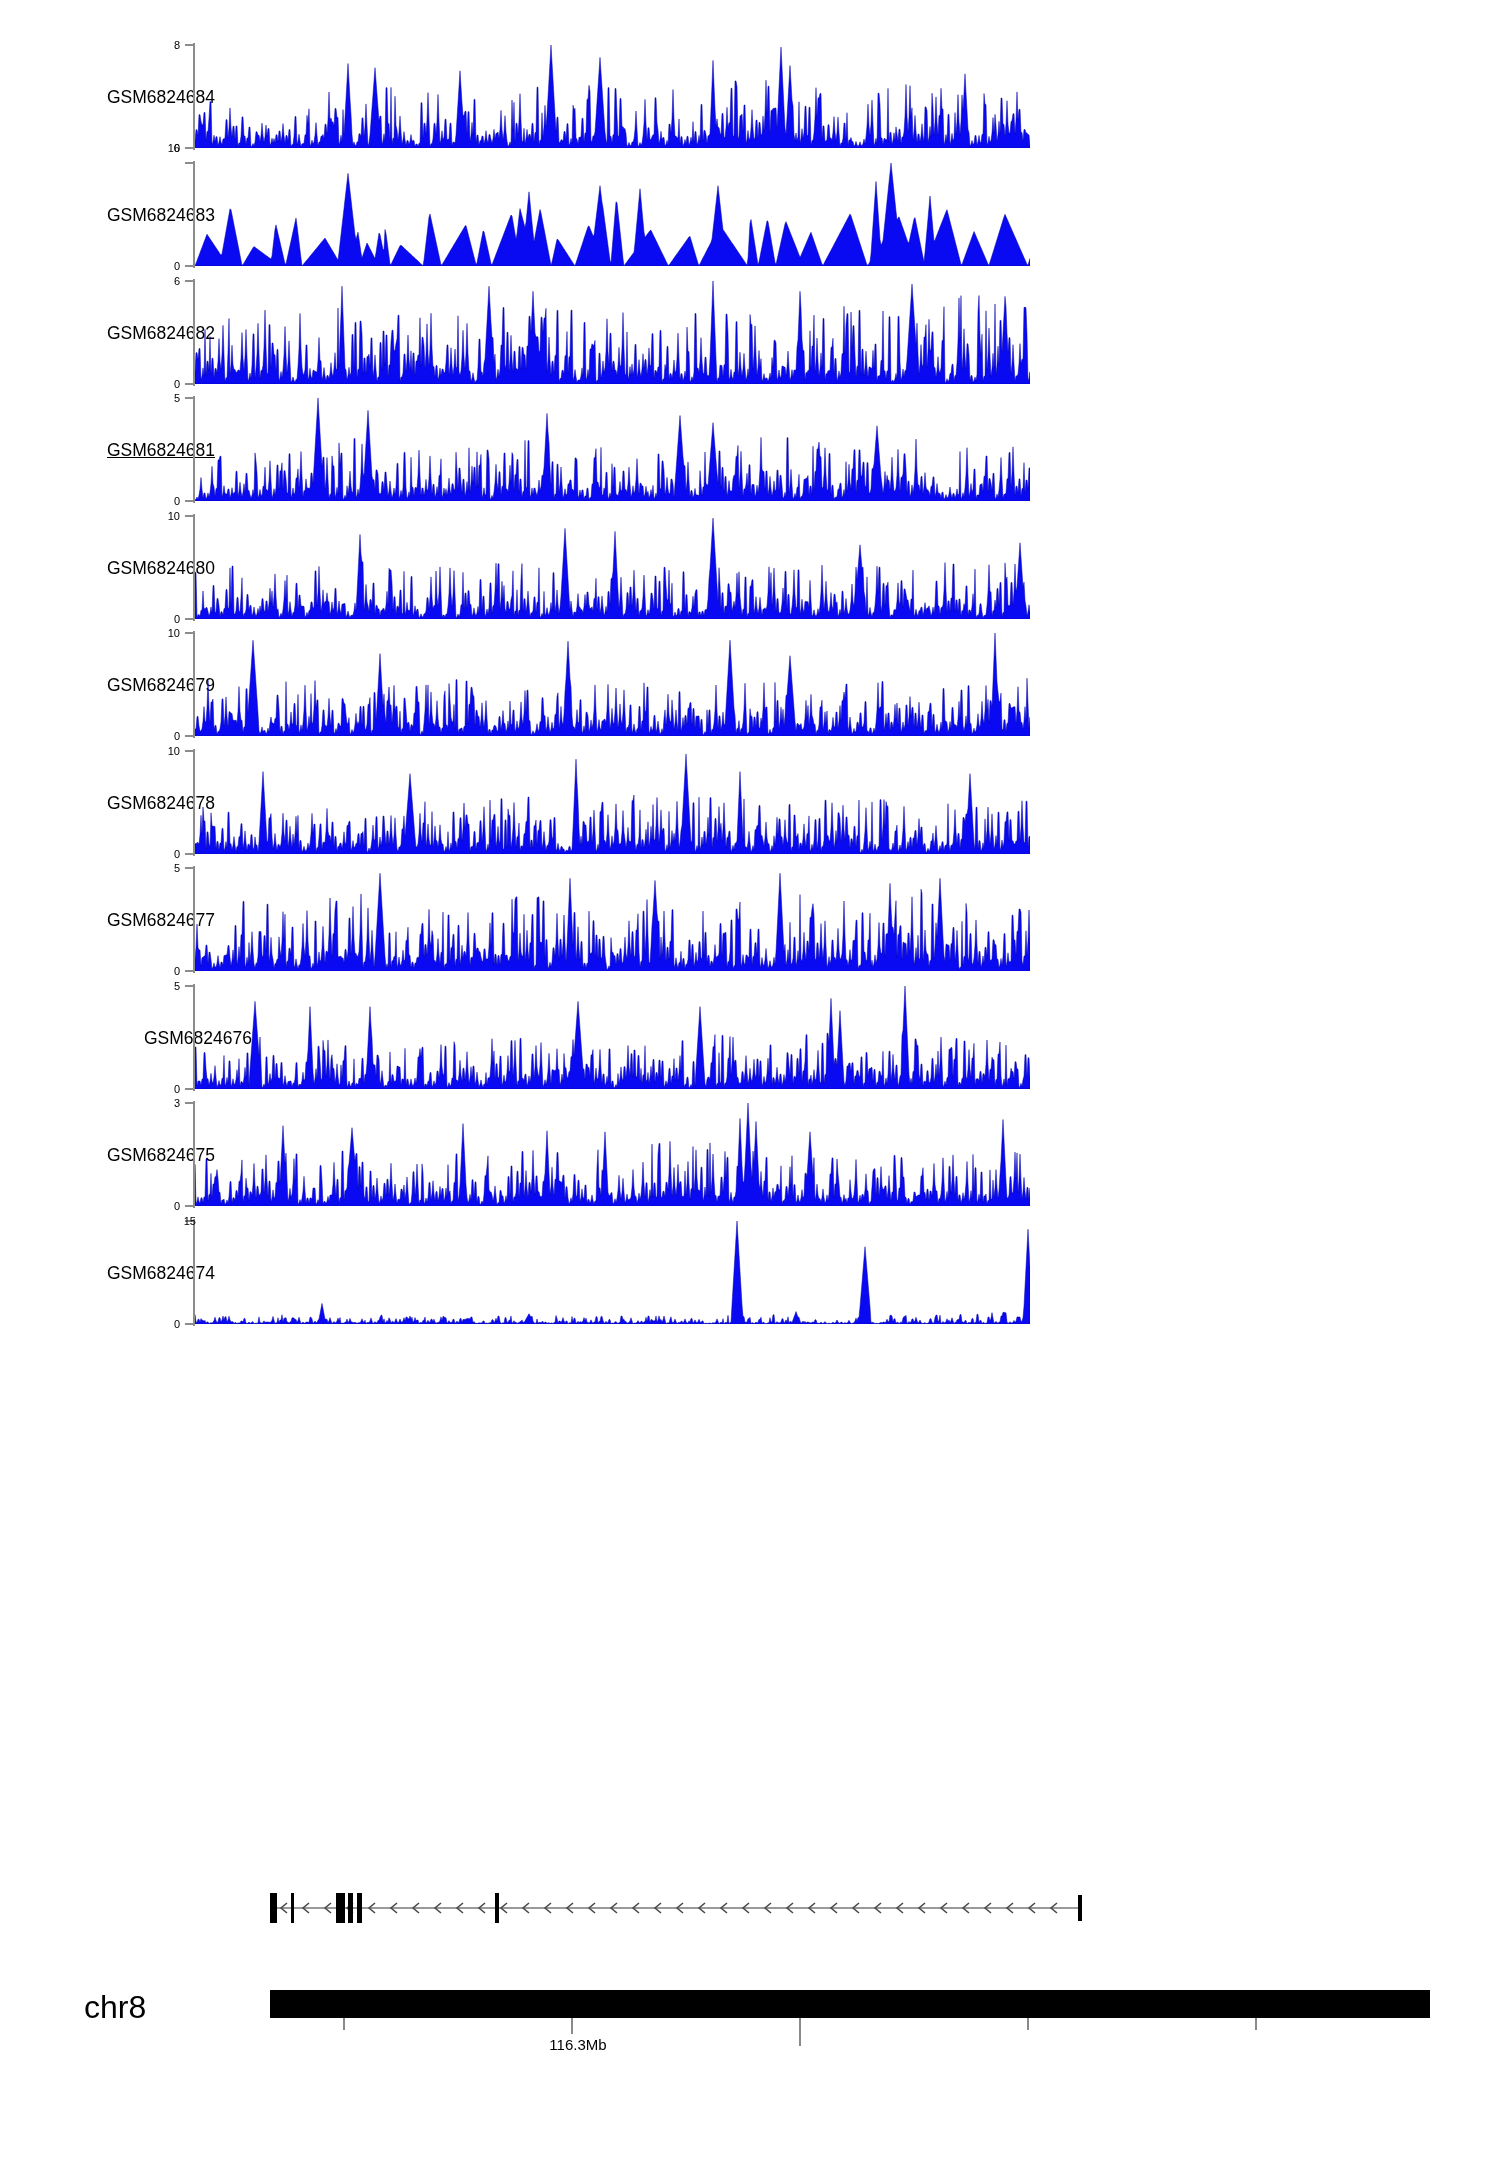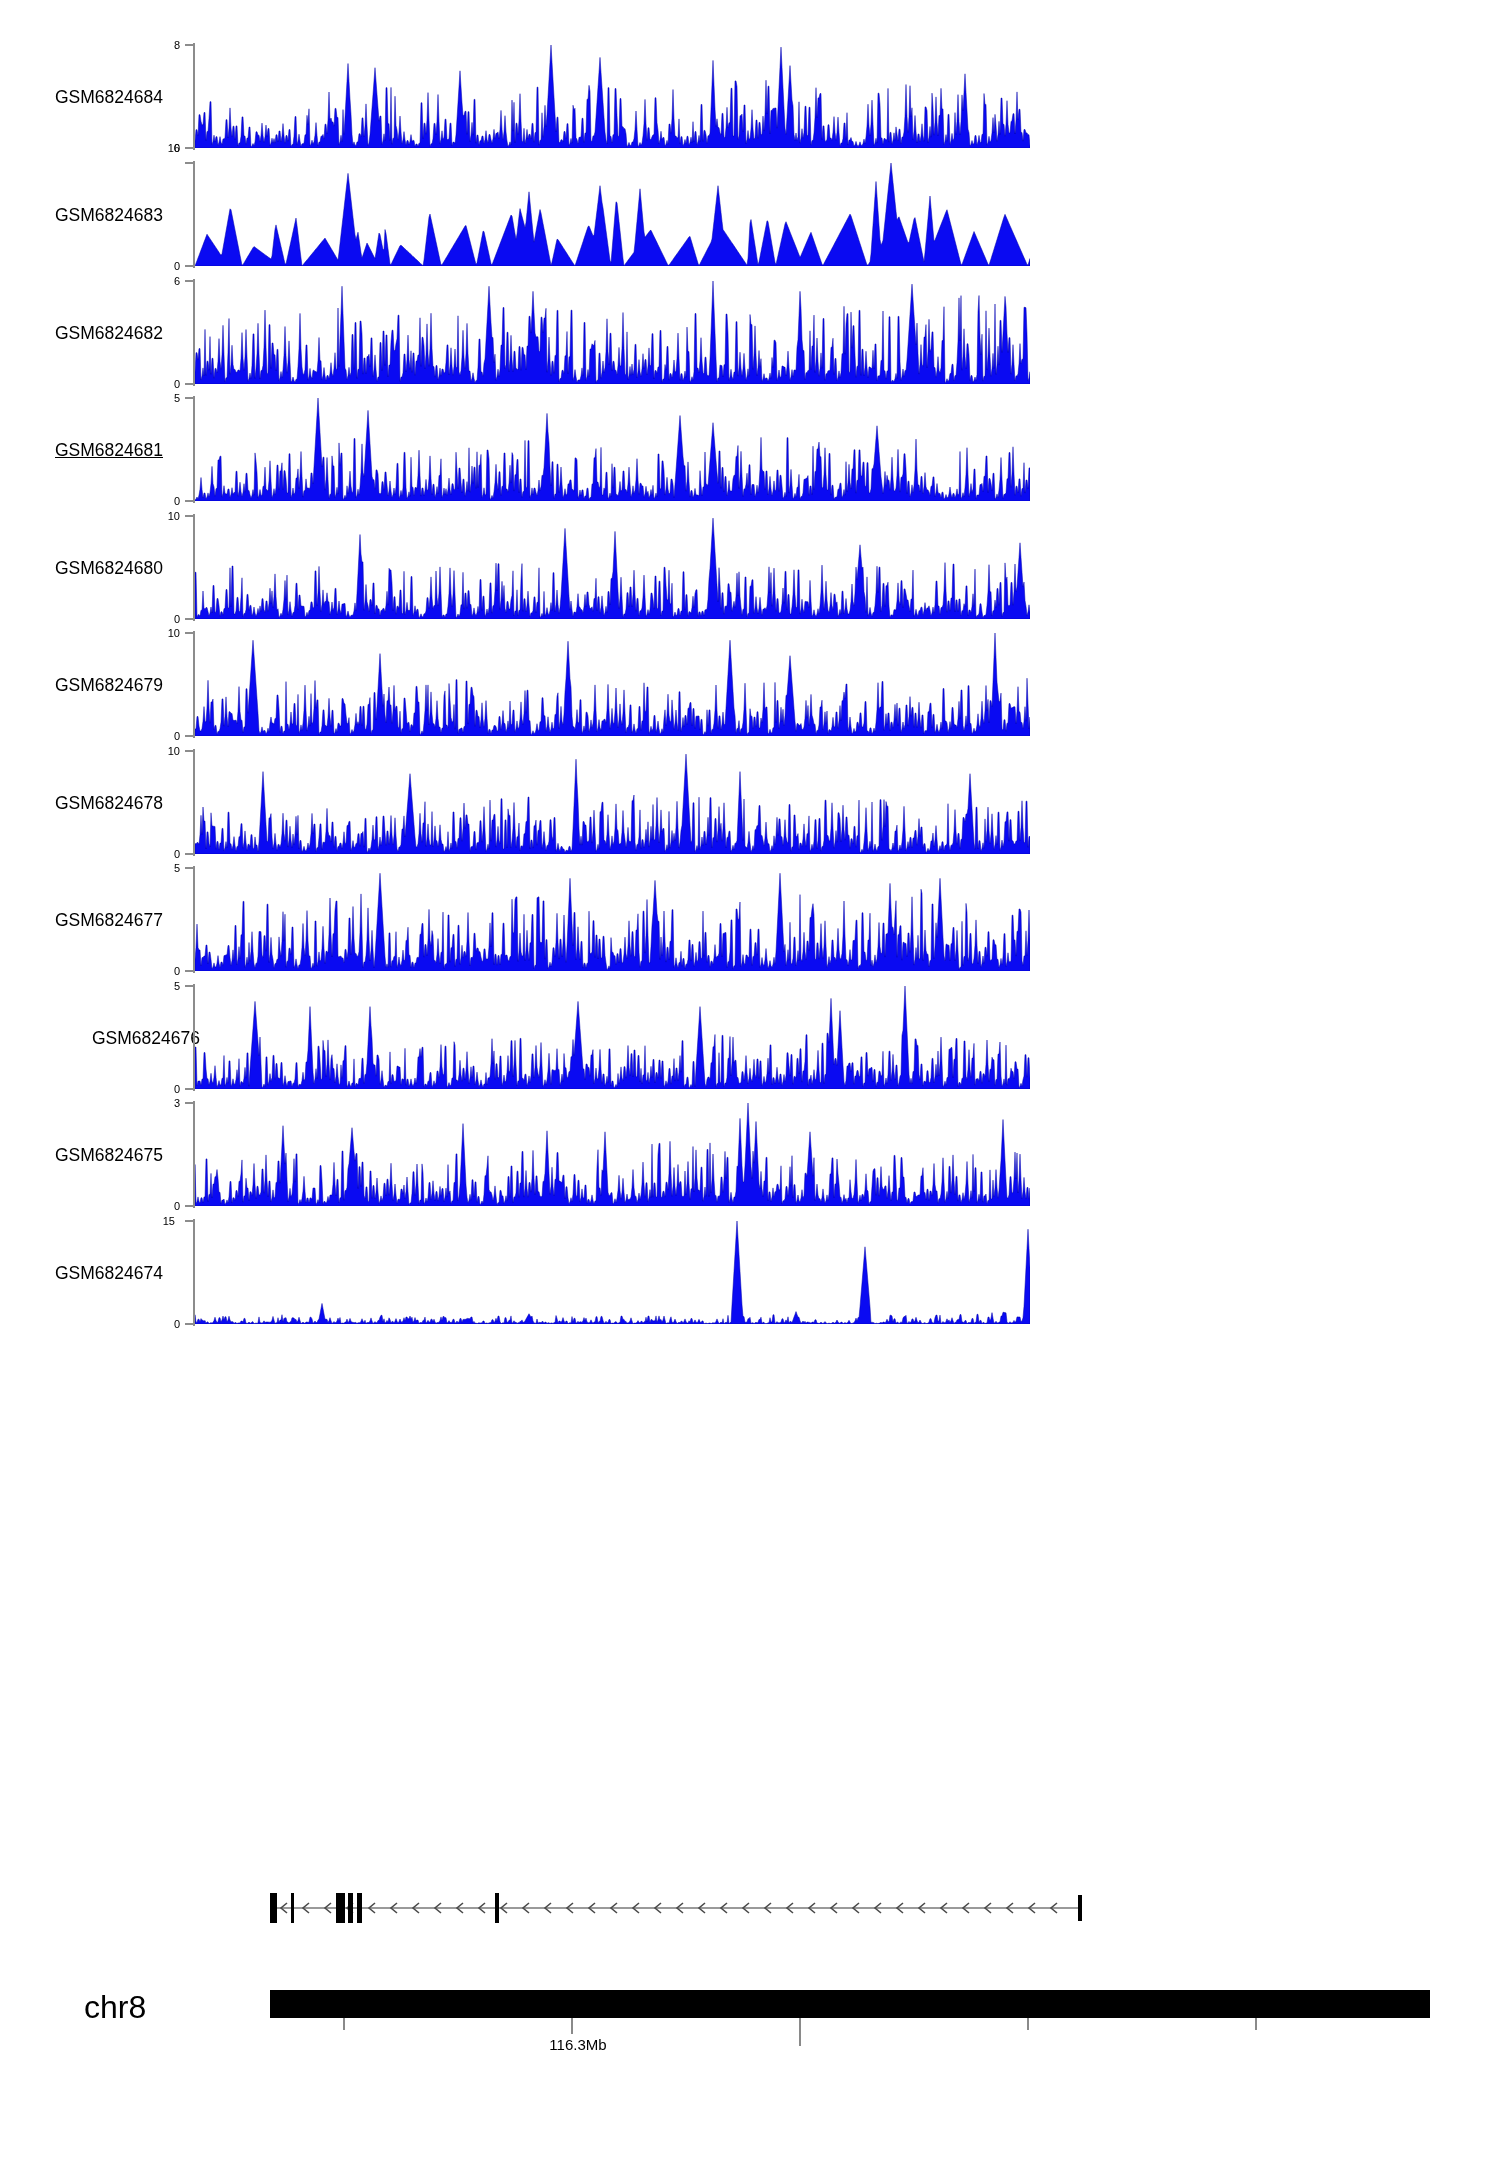--- a/index.html
+++ b/index.html
@@ -1,19 +1,19 @@
 <!DOCTYPE html>
 <html><head>
 <meta charset="utf-8">
 <style>
   html,body{margin:0;padding:0;background:#ffffff;}
   body{width:1500px;height:2170px;position:relative;font-family:"Liberation Sans","DejaVu Sans",sans-serif;overflow:hidden;}
   .fig{position:absolute;left:0;top:0;width:1500px;height:2170px;}
   .track{position:absolute;left:0;width:1500px;}
-  .tlabel{position:absolute;left:55px;width:200px;font-size:17.5px;line-height:20px;color:#000;}
+  .tlabel{position:absolute;left:61px;width:200px;font-size:17.5px;line-height:20px;color:#000;text-align:center;}
   .spine{position:absolute;width:1.6px;background:#8c8c8c;}
   .htick{position:absolute;height:1.6px;width:8px;background:#8c8c8c;}
   .ylab{position:absolute;width:32px;font-size:11px;line-height:13px;color:#000;text-align:right;}
   svg.area{position:absolute;display:block;}
   #gene-svg{position:absolute;left:0;top:1878px;}
   .chrom-bar{position:absolute;background:#000;}
   .ctick{position:absolute;width:1.6px;background:#8a8a8a;}
   .pos-label{position:absolute;font-size:15px;color:#000;text-align:center;}
   .chrom-label{position:absolute;font-size:32px;line-height:38px;color:#000;}
 </style>
@@ -129,21 +129,21 @@
         <div class="htick" style="left: 185px; top: 1205.2px;"></div>
         <div class="ylab" style="left: 148px; top: 1199.5px;">0</div>
         <svg class="area" width="835" height="103" viewBox="0 0 835 103" style="left: 195px; top: 1103px;">
           <path d="M0,103L0,61.5L1,100.7L2,98.4L3,93.9L4,98.4L5,99.9L6,94.8L7,94.8L8,99.6L9,93.9L10,93.9L11,55.9L12,55.9L13,98.6L14,91.4L15,91.4L16,70.4L17,94.8L18,81.1L19,81.1L20,73.7L21,73.7L22,66.5L23,75.4L24,89.3L25,89.3L26,100.8L27,97.1L28,97.1L29,96.0L30,101.5L31,99.9L32,96.9L33,99.9L34,93.8L35,78.5L36,78.5L37,99.9L38,94.8L39,94.8L40,97.2L41,87.6L42,87.6L43,93.7L44,78.3L45,78.3L46,70.9L47,56.9L48,99.2L49,92.9L50,92.9L51,75.2L52,85.1L53,85.1L54,97.7L55,88.8L56,88.8L57,92.4L58,81.8L59,60.5L60,81.8L61,95.6L62,83.3L63,83.3L64,91.9L65,91.9L66,89.1L67,66.0L68,66.0L69,90.2L70,77.4L71,51.9L72,77.4L73,93.7L74,78.1L75,78.1L76,99.0L77,94.9L78,86.9L79,94.9L80,94.2L81,79.4L82,79.4L83,58.0L84,58.0L85,80.3L86,61.1L87,41.9L88,22.7L89,41.9L90,61.1L91,50.1L92,76.5L93,98.6L94,94.1L95,85.3L96,94.1L97,91.2L98,79.3L99,55.7L100,79.3L101,50.9L102,50.9L103,101.4L104,99.8L105,96.6L106,99.8L107,95.6L108,88.2L109,73.3L110,88.2L111,100.0L112,95.0L113,95.0L114,100.0L115,94.9L116,94.9L117,96.3L118,85.0L119,85.0L120,85.1L121,101.4L122,99.8L123,96.6L124,99.8L125,62.6L126,62.6L127,78.2L128,101.3L129,98.5L130,98.5L131,100.6L132,98.2L133,93.4L134,98.2L135,92.0L136,92.0L137,92.1L138,81.2L139,59.4L140,81.2L141,93.0L142,76.4L143,76.4L144,99.9L145,94.8L146,94.8L147,48.1L148,48.1L149,97.2L150,87.6L151,87.6L152,84.5L153,65.7L154,60.6L155,48.6L156,36.7L157,24.7L158,36.7L159,48.6L160,58.1L161,50.5L162,50.5L163,85.6L164,63.7L165,63.7L166,83.6L167,59.1L168,59.1L169,92.4L170,95.9L171,83.9L172,83.9L173,98.4L174,98.4L175,68.0L176,68.0L177,95.4L178,82.6L179,82.6L180,96.0L181,89.0L182,75.0L183,89.0L184,100.5L185,98.0L186,92.9L187,98.0L188,94.5L189,80.3L190,80.3L191,93.0L192,76.2L193,76.2L194,92.3L195,81.6L196,60.2L197,81.6L198,97.5L199,92.0L200,81.0L201,92.0L202,100.5L203,96.2L204,96.2L205,96.7L206,86.1L207,86.1L208,90.5L209,82.0L210,95.7L211,88.5L212,74.0L213,88.5L214,101.8L215,99.9L216,99.9L217,90.2L218,68.8L219,68.8L220,92.5L221,82.0L222,61.0L223,82.0L224,100.8L225,97.1L226,97.1L227,60.9L228,69.7L229,101.0L230,99.0L231,95.0L232,99.0L233,94.2L234,79.6L235,79.6L236,96.7L237,90.4L238,77.8L239,90.4L240,97.6L241,88.6L242,88.6L243,98.1L244,93.2L245,83.4L246,93.2L247,85.6L248,85.6L249,98.5L250,94.1L251,85.1L252,94.1L253,61.6L254,90.6L255,87.9L256,101.1L257,97.9L258,97.9L259,79.5L260,79.5L261,50.9L262,50.9L263,98.0L264,93.1L265,82.0L266,61.5L267,41.1L268,20.6L269,41.1L270,61.5L271,82.0L272,94.3L273,100.1L274,97.2L275,91.3L276,97.2L277,76.8L278,76.8L279,94.0L280,78.9L281,78.9L282,99.4L283,93.5L284,93.5L285,101.8L286,100.5L287,98.0L288,100.5L289,91.6L290,72.7L291,72.7L292,64.1L293,52.8L294,86.5L295,88.9L296,88.9L297,92.0L298,98.0L299,93.0L300,82.9L301,93.0L302,101.7L303,99.7L304,99.7L305,87.4L306,87.4L307,92.9L308,92.9L309,100.5L310,97.9L311,92.8L312,97.9L313,73.6L314,73.6L315,94.5L316,63.0L317,63.0L318,99.6L319,93.9L320,93.9L321,89.9L322,68.2L323,68.2L324,94.4L325,80.0L326,80.0L327,48.5L328,48.5L329,94.1L330,85.2L331,67.5L332,85.2L333,94.2L334,79.5L335,79.5L336,89.1L337,75.2L338,47.4L339,75.2L340,91.7L341,72.9L342,72.9L343,88.8L344,88.8L345,93.4L346,93.4L347,93.8L348,78.4L349,78.4L350,70.2L351,49.0L352,27.8L353,49.0L354,70.2L355,91.4L356,83.6L357,64.2L358,83.6L359,93.0L360,76.3L361,76.3L362,49.6L363,49.6L364,78.0L365,78.0L366,79.3L367,79.3L368,72.2L369,72.2L370,95.8L371,83.8L372,83.8L373,94.8L374,100.9L375,98.8L376,94.7L377,98.8L378,91.2L379,71.6L380,71.6L381,92.2L382,93.4L383,77.3L384,77.3L385,98.7L386,94.5L387,85.9L388,94.5L389,95.2L390,82.1L391,82.1L392,100.5L393,96.4L394,96.4L395,100.2L396,97.4L397,91.9L398,97.4L399,101.1L400,97.9L401,97.9L402,64.2L403,46.7L404,84.9L405,84.9L406,92.5L407,66.8L408,69.1L409,49.0L410,28.8L411,49.0L412,69.1L413,89.3L414,92.4L415,92.4L416,89.7L417,89.7L418,101.2L419,99.4L420,95.7L421,99.4L422,95.3L423,87.6L424,72.3L425,87.6L426,96.1L427,89.2L428,75.3L429,89.2L430,100.0L431,97.1L432,91.1L433,97.1L434,96.2L435,96.2L436,93.9L437,84.7L438,66.5L439,84.7L440,93.2L441,93.2L442,99.8L443,96.5L444,90.1L445,96.5L446,92.0L447,81.0L448,59.1L449,81.0L450,94.3L451,79.8L452,79.8L453,98.9L454,94.8L455,86.6L456,94.8L457,41.1L458,94.3L459,79.9L460,79.9L461,94.0L462,94.0L463,51.4L464,40.4L465,40.4L466,94.3L467,94.3L468,88.3L469,88.3L470,94.1L471,79.2L472,79.2L473,86.8L474,70.6L475,38.3L476,70.6L477,93.4L478,83.8L479,64.5L480,83.8L481,92.6L482,82.2L483,61.5L484,82.2L485,78.7L486,78.7L487,93.5L488,93.3L489,93.3L490,68.0L491,91.9L492,80.7L493,58.5L494,80.7L495,96.5L496,85.8L497,85.8L498,43.5L499,89.0L500,74.9L501,46.9L502,74.9L503,87.0L504,87.0L505,88.5L506,64.2L507,64.2L508,98.2L509,93.5L510,84.0L511,93.5L512,46.5L513,46.5L514,93.8L515,39.9L516,90.0L517,77.0L518,51.0L519,77.0L520,92.4L521,92.4L522,99.3L523,93.2L524,93.2L525,92.2L526,74.1L527,74.1L528,89.4L529,75.7L530,48.4L531,75.7L532,54.4L533,54.4L534,99.6L535,96.1L536,89.3L537,96.1L538,99.7L539,94.1L540,94.1L541,88.2L542,63.5L543,62.5L544,39.0L545,15.4L546,39.0L547,62.5L548,79.0L549,79.0L550,62.8L551,42.4L552,21.2L553,0.0L554,21.2L555,42.4L556,63.6L557,75.6L558,48.1L559,60.1L560,39.3L561,18.5L562,39.3L563,60.1L564,80.9L565,85.7L566,68.4L567,85.7L568,93.6L569,78.0L570,78.0L571,54.4L572,54.4L573,97.7L574,88.9L575,88.9L576,98.5L577,93.9L578,84.9L579,93.9L580,88.7L581,88.7L582,81.3L583,81.3L584,86.8L585,86.8L586,62.8L587,101.1L588,97.8L589,97.8L590,95.7L591,83.5L592,83.5L593,93.2L594,83.3L595,63.7L596,83.3L597,52.7L598,95.0L599,81.7L600,81.7L601,100.2L602,97.5L603,92.0L604,97.5L605,98.9L606,94.9L607,86.7L608,94.9L609,92.7L610,70.2L611,70.2L612,73.2L613,58.4L614,43.6L615,28.8L616,43.6L617,58.4L618,73.2L619,54.7L620,97.5L621,92.1L622,81.1L623,92.1L624,95.7L625,95.7L626,98.7L627,94.5L628,85.9L629,94.5L630,100.2L631,97.5L632,91.9L633,97.5L634,91.0L635,70.9L636,70.9L637,54.9L638,54.9L639,94.7L640,80.9L641,80.9L642,56.0L643,70.8L644,80.6L645,94.2L646,94.2L647,100.2L648,97.3L649,91.6L650,97.3L651,95.3L652,100.0L653,95.0L654,95.0L655,76.7L656,88.7L657,95.5L658,95.5L659,91.4L660,79.8L661,56.5L662,79.8L663,100.3L664,97.6L665,92.2L666,97.6L667,91.4L668,91.4L669,95.0L670,86.9L671,70.8L672,86.9L673,88.1L674,101.4L675,98.8L676,98.8L677,83.4L678,68.1L679,65.8L680,65.8L681,92.4L682,74.8L683,74.8L684,93.2L685,83.3L686,63.6L687,83.3L688,86.3L689,86.3L690,82.9L691,82.9L692,95.4L693,87.8L694,72.6L695,87.8L696,97.8L697,89.0L698,89.0L699,52.4L700,52.4L701,75.3L702,97.9L703,96.3L704,85.0L705,85.0L706,54.6L707,54.6L708,74.1L709,74.1L710,94.3L711,94.3L712,100.2L713,95.5L714,95.5L715,101.4L716,98.8L717,98.8L718,97.8L719,89.0L720,89.0L721,93.6L722,93.6L723,92.0L724,92.0L725,91.7L726,72.9L727,72.9L728,64.7L729,89.4L730,89.4L731,96.8L732,86.3L733,86.3L734,97.4L735,88.1L736,88.1L737,92.4L738,81.8L739,60.5L740,81.8L741,88.0L742,88.0L743,100.3L744,95.7L745,95.7L746,91.0L747,78.9L748,54.8L749,78.9L750,99.3L751,95.7L752,88.4L753,95.7L754,63.4L755,63.4L756,90.2L757,77.5L758,51.9L759,77.5L760,91.9L761,73.4L762,73.4L763,98.1L764,91.9L765,91.9L766,99.7L767,96.4L768,89.7L769,96.4L770,91.9L771,80.8L772,58.5L773,80.8L774,99.2L775,95.4L776,87.7L777,95.4L778,51.4L779,88.7L780,64.8L781,64.8L782,100.1L783,97.1L784,91.3L785,97.1L786,69.0L787,69.0L788,99.2L789,92.9L790,92.9L791,91.0L792,100.9L793,97.4L794,97.4L795,66.9L796,96.0L797,96.0L798,77.1L799,93.9L800,84.8L801,66.6L802,84.8L803,95.2L804,87.3L805,71.6L806,57.6L807,37.0L808,16.5L809,37.0L810,57.6L811,78.1L812,94.9L813,94.9L814,92.0L815,73.7L816,73.7L817,89.9L818,89.5L819,76.0L820,49.1L821,76.0L822,50.0L823,90.0L824,77.1L825,51.1L826,77.1L827,95.9L828,88.7L829,74.4L830,88.7L831,96.1L832,84.5L833,84.5L834,96.3L835,85.0L835,103Z" fill="#0a0af2" stroke="#0000a8" stroke-width="0.5"></path>
         </svg>
       </div>
       <div class="track" style="top: 0px;">
         <div class="tlabel" style="top: 1262.5px;">GSM6824674</div>
         <div class="spine" style="left: 193px; top: 1219px; height: 107px;"></div>
         <div class="htick" style="left: 185px; top: 1220.2px;"></div>
-        <div class="ylab" style="left: 143px; top: 1214.5px;">15</div>
+        <div class="ylab" style="left: 164px; top: 1214.5px;">15</div>
         <div class="htick" style="left: 185px; top: 1323.2px;"></div>
         <div class="ylab" style="left: 148px; top: 1317.5px;">0</div>
         <svg class="area" width="835" height="103" viewBox="0 0 835 103" style="left: 195px; top: 1221px;">
           <path d="M0,103L0,93.8L1,101.2L2,101.2L3,98.2L4,98.2L5,101.1L6,97.6L7,99.2L8,99.2L9,100.2L10,99.4L11,102.2L12,100.9L13,100.9L14,102.6L15,102.2L16,101.4L17,102.2L18,101.3L19,99.6L20,96.2L21,99.6L22,101.5L23,100.5L24,96.7L25,96.7L26,101.0L27,99.0L28,95.0L29,99.0L30,95.8L31,95.8L32,101.1L33,99.1L34,95.2L35,99.1L36,100.8L37,100.7L38,100.7L39,102.5L40,101.6L41,101.6L42,102.6L43,101.9L44,101.9L45,101.9L46,100.1L47,100.1L48,100.9L49,97.4L50,97.4L51,102.1L52,102.5L53,102.0L54,101.0L55,102.0L56,102.2L57,100.8L58,100.8L59,102.7L60,102.4L61,101.9L62,102.4L63,101.4L64,95.9L65,101.7L66,101.7L67,102.2L68,101.4L69,99.8L70,101.4L71,101.0L72,101.0L73,101.0L74,101.2L75,101.2L76,101.1L77,99.2L78,95.4L79,99.2L80,102.5L81,101.7L82,101.7L83,96.7L84,101.5L85,99.1L86,99.1L87,93.7L88,100.8L89,97.2L90,97.2L91,96.6L92,101.0L93,101.0L94,102.2L95,100.8L96,100.8L97,96.8L98,96.8L99,97.1L100,98.4L101,98.4L102,101.3L103,99.6L104,96.2L105,99.6L106,102.5L107,102.0L108,101.0L109,102.0L110,102.3L111,101.0L112,101.0L113,101.3L114,101.3L115,96.2L116,96.2L117,97.9L118,102.2L119,101.5L120,100.0L121,101.5L122,101.6L123,99.3L124,98.1L125,92.9L126,87.6L127,82.4L128,87.6L129,92.9L130,98.1L131,98.3L132,98.3L133,101.4L134,99.8L135,96.7L136,99.8L137,102.4L138,101.8L139,100.5L140,101.8L141,101.5L142,100.0L143,97.1L144,100.0L145,96.5L146,102.6L147,102.0L148,102.0L149,102.3L150,101.1L151,101.1L152,98.1L153,101.6L154,100.2L155,97.4L156,100.2L157,101.2L158,101.2L159,101.7L160,101.4L161,101.4L162,102.5L163,101.7L164,101.7L165,101.7L166,100.3L167,97.7L168,100.3L169,101.5L170,99.2L171,102.5L172,101.6L173,101.6L174,101.5L175,100.0L176,96.9L177,100.0L178,102.4L179,101.8L180,100.6L181,101.8L182,101.7L183,99.5L184,99.5L185,96.3L186,94.3L187,94.3L188,101.1L189,97.8L190,102.1L191,101.2L192,99.4L193,101.2L194,96.8L195,98.6L196,102.0L197,100.4L198,100.4L199,101.7L200,100.3L201,97.6L202,100.3L203,101.7L204,100.5L205,98.0L206,100.5L207,101.4L208,99.8L209,96.7L210,99.8L211,96.0L212,96.0L213,97.8L214,97.8L215,95.0L216,97.9L217,96.2L218,101.4L219,99.7L220,96.5L221,99.7L222,99.1L223,99.1L224,102.5L225,101.6L226,101.6L227,101.7L228,99.4L229,99.4L230,96.1L231,102.1L232,101.1L233,99.3L234,101.1L235,101.2L236,98.2L237,98.2L238,100.8L239,98.2L240,100.8L241,102.4L242,101.5L243,101.5L244,101.2L245,99.5L246,95.9L247,99.5L248,95.5L249,95.5L250,96.7L251,96.7L252,102.1L253,101.3L254,99.6L255,101.3L256,101.5L257,101.2L258,98.3L259,98.3L260,102.3L261,101.5L262,100.1L263,101.5L264,100.9L265,97.5L266,97.5L267,101.3L268,98.4L269,98.4L270,98.3L271,98.3L272,97.4L273,97.4L274,97.7L275,97.7L276,96.0L277,96.0L278,101.4L279,100.4L280,102.2L281,102.1L282,102.6L283,102.3L284,101.6L285,102.3L286,101.8L287,101.9L288,100.0L289,100.0L290,102.6L291,102.0L292,102.0L293,102.5L294,101.8L295,101.8L296,101.4L297,98.7L298,98.7L299,101.6L300,100.2L301,97.3L302,100.2L303,95.1L304,95.1L305,100.6L306,102.6L307,102.3L308,101.6L309,102.3L310,96.7L311,96.7L312,101.3L313,101.3L314,99.3L315,99.3L316,94.9L317,102.2L318,101.4L319,99.7L320,101.4L321,101.0L322,102.5L323,101.7L324,101.7L325,100.4L326,100.4L327,98.9L328,101.3L329,101.3L330,100.0L331,98.1L332,96.3L333,94.5L334,92.7L335,94.5L336,96.3L337,95.0L338,100.0L339,101.8L340,102.2L341,102.2L342,98.0L343,101.7L344,101.7L345,101.0L346,102.1L347,100.5L348,100.5L349,102.3L350,101.1L351,101.1L352,102.5L353,101.7L354,101.7L355,102.6L356,101.9L357,101.9L358,102.5L359,101.6L360,101.6L361,94.5L362,97.4L363,101.9L364,100.0L365,100.0L366,101.4L367,99.8L368,96.6L369,99.8L370,101.9L371,100.1L372,100.1L373,102.6L374,102.2L375,101.4L376,102.2L377,95.5L378,100.9L379,97.3L380,97.3L381,102.3L382,101.6L383,100.3L384,101.6L385,100.8L386,100.8L387,101.4L388,99.8L389,96.6L390,99.8L391,97.1L392,101.0L393,101.4L394,102.0L395,100.9L396,98.8L397,100.9L398,102.2L399,100.9L400,100.9L401,95.7L402,95.7L403,102.0L404,100.4L405,100.4L406,95.4L407,95.4L408,99.4L409,102.3L410,101.7L411,100.3L412,101.7L413,101.4L414,98.6L415,98.6L416,102.7L417,102.1L418,102.1L419,102.2L420,100.8L421,100.8L422,101.5L423,102.5L424,101.6L425,101.6L426,95.1L427,95.1L428,98.4L429,98.4L430,100.4L431,100.4L432,101.9L433,101.9L434,101.5L435,99.9L436,96.8L437,99.9L438,102.7L439,102.1L440,102.1L441,102.1L442,101.3L443,99.6L444,101.3L445,102.0L446,100.3L447,100.3L448,102.1L449,100.7L450,100.7L451,96.2L452,100.6L453,95.1L454,95.1L455,101.4L456,98.6L457,98.6L458,100.0L459,99.8L460,99.8L461,94.9L462,101.0L463,98.9L464,94.9L465,98.9L466,98.4L467,101.0L468,99.0L469,95.0L470,99.0L471,102.6L472,102.3L473,101.6L474,102.3L475,98.2L476,95.8L477,101.0L478,101.8L479,100.6L480,98.1L481,100.6L482,102.5L483,102.0L484,101.1L485,102.0L486,100.2L487,100.2L488,101.7L489,100.4L490,97.9L491,100.4L492,102.1L493,102.1L494,99.8L495,100.9L496,97.5L497,97.5L498,102.0L499,100.9L500,98.9L501,100.9L502,101.8L503,100.6L504,98.3L505,100.6L506,101.8L507,99.9L508,99.9L509,102.7L510,102.5L511,101.9L512,102.5L513,102.6L514,102.0L515,102.0L516,102.6L517,102.2L518,101.5L519,102.2L520,101.7L521,100.4L522,97.9L523,100.4L524,102.5L525,102.0L526,101.0L527,102.0L528,97.7L529,102.5L530,102.0L531,101.1L532,102.0L533,94.3L534,102.5L535,101.5L536,101.5L537,83.8L538,67.1L539,50.3L540,33.5L541,16.8L542,0.0L543,16.8L544,33.5L545,50.3L546,67.1L547,83.8L548,95.6L549,95.6L550,101.3L551,101.3L552,101.0L553,97.7L554,97.7L555,96.3L556,102.5L557,101.8L558,101.8L559,102.5L560,102.0L561,101.0L562,102.0L563,101.3L564,98.5L565,98.5L566,96.2L567,102.3L568,101.3L569,101.3L570,102.8L571,102.5L572,102.5L573,101.8L574,101.8L575,96.7L576,101.1L577,101.1L578,93.8L579,93.8L580,102.4L581,101.8L582,100.6L583,101.8L584,101.7L585,101.7L586,101.1L587,97.8L588,97.8L589,102.0L590,100.9L591,98.9L592,100.9L593,95.8L594,102.0L595,100.4L596,100.4L597,101.6L598,98.9L599,96.1L600,93.4L601,90.6L602,93.4L603,96.1L604,96.3L605,99.7L606,102.3L607,101.5L608,100.0L609,101.5L610,100.3L611,102.3L612,101.1L613,101.1L614,101.4L615,101.4L616,102.3L617,101.1L618,101.1L619,101.4L620,98.8L621,98.8L622,102.1L623,102.1L624,102.5L625,102.1L626,101.1L627,102.1L628,102.4L629,101.8L630,100.6L631,101.8L632,102.7L633,102.5L634,102.0L635,102.5L636,102.5L637,102.1L638,101.1L639,102.1L640,102.0L641,101.0L642,99.0L643,101.0L644,101.9L645,102.3L646,101.1L647,101.1L648,102.6L649,102.2L650,101.4L651,102.2L652,102.1L653,101.1L654,99.3L655,101.1L656,102.7L657,102.2L658,102.2L659,101.5L660,100.0L661,97.1L662,100.0L663,96.6L664,96.6L665,85.9L666,73.9L667,61.9L668,49.8L669,37.8L670,25.8L671,37.8L672,49.8L673,61.9L674,73.9L675,85.9L676,101.9L677,100.8L678,101.9L679,101.6L680,102.7L681,102.2L682,102.2L683,102.7L684,102.1L685,102.1L686,101.1L687,102.2L688,101.0L689,101.0L690,101.8L691,100.6L692,98.2L693,100.6L694,100.8L695,94.2L696,94.2L697,95.0L698,101.0L699,97.8L700,97.8L701,102.3L702,101.2L703,101.2L704,102.4L705,101.9L706,100.7L707,101.9L708,97.1L709,95.6L710,95.6L711,94.3L712,102.4L713,101.7L714,100.4L715,101.7L716,101.1L717,97.9L718,97.9L719,101.3L720,99.6L721,96.3L722,99.6L723,102.0L724,101.0L725,99.1L726,101.0L727,102.7L728,102.2L729,102.2L730,101.4L731,102.7L732,102.3L733,102.3L734,101.0L735,97.7L736,97.7L737,101.2L738,101.9L739,101.9L740,96.6L741,94.1L742,94.1L743,100.6L744,99.8L745,94.1L746,102.4L747,101.8L748,100.5L749,101.8L750,101.7L751,100.4L752,97.8L753,100.4L754,98.9L755,101.4L756,99.8L757,96.7L758,99.8L759,102.4L760,101.3L761,101.3L762,99.0L763,98.5L764,98.5L765,93.6L766,93.6L767,100.9L768,100.9L769,101.7L770,99.6L771,99.6L772,102.5L773,102.1L774,101.1L775,102.1L776,100.9L777,97.5L778,97.5L779,102.4L780,101.3L781,101.3L782,93.3L783,93.3L784,101.7L785,99.4L786,99.4L787,102.4L788,101.4L789,101.4L790,102.6L791,102.0L792,102.0L793,96.1L794,96.1L795,100.1L796,97.3L797,91.6L798,97.3L799,102.3L800,101.6L801,100.3L802,101.6L803,102.2L804,101.0L805,101.0L806,95.1L807,95.1L808,91.3L809,91.3L810,91.8L811,91.8L812,100.7L813,102.4L814,101.8L815,100.7L816,101.8L817,102.1L818,101.2L819,99.4L820,101.2L821,100.3L822,95.9L823,95.9L824,96.0L825,96.0L826,100.7L827,100.1L828,96.7L829,85.3L830,66.0L831,46.8L832,27.5L833,8.2L834,27.5L835,46.8L835,103Z" fill="#0a0af2" stroke="#0000a8" stroke-width="0.5"></path>
         </svg>
       </div>
     </div>
 
   <svg id="gene-svg" width="1500" height="60">
       <line x1="270" y1="30" x2="1082" y2="30" stroke="#9a9a9a" stroke-width="2"></line>

